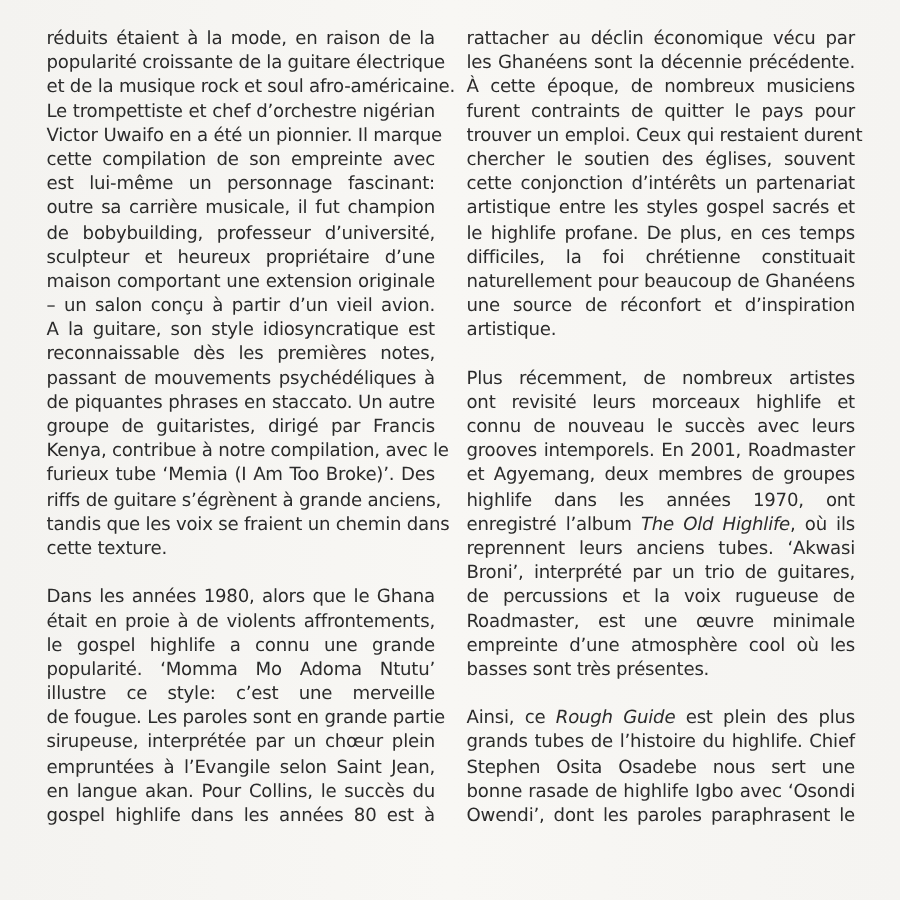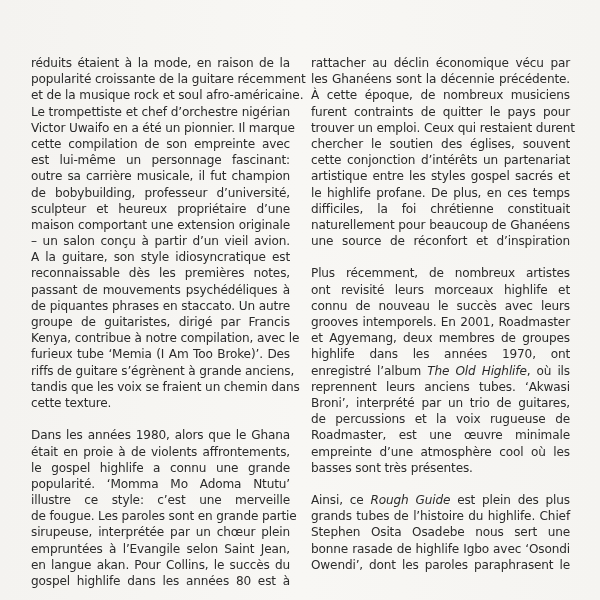--- a/index.html
+++ b/index.html
@@ -18,21 +18,20 @@
     }
     .column {
       position: absolute;
       top: 17px;
       width: 259px;
       font-family: "DejaVu Sans", sans-serif;
       font-size: 12.1px;
       line-height: 16.2px;
       color: #2b2b2b;
       letter-spacing: -0.15px;
-      margin-top: 38px;
     }
     .col-left { left: 31px; }
     .col-right { left: 311px; }
     .line {
       display: block;
       white-space: nowrap;
       text-align: justify;
       text-align-last: justify;
       height: 16.2px;
       overflow: visible;
@@ -46,21 +45,21 @@
     }
     .it { font-style: italic; }
   </style>
 </head>
 <body>
 
 <div class="page">
   <div class="column col-left">
       <div class="paragraph">
         <span class="line">réduits étaient à la mode, en raison de la</span>
-        <span class="line">popularité croissante de la guitare récemment</span>
+        <span class="line">popularité croissante de la guitare électrique</span>
         <span class="line">et de la musique rock et soul afro-américaine.</span>
         <span class="line">Le trompettiste et chef d’orchestre nigérian</span>
         <span class="line">Victor Uwaifo en a été un pionnier. Il marque</span>
         <span class="line">cette compilation de son empreinte avec</span>
         <span class="line">est lui-même un personnage fascinant:</span>
         <span class="line">outre sa carrière musicale, il fut champion</span>
         <span class="line">de bobybuilding, professeur d’université,</span>
         <span class="line">sculpteur et heureux propriétaire d’une</span>
         <span class="line">maison comportant une extension originale</span>
         <span class="line">– un salon conçu à partir d’un vieil avion.</span>
@@ -96,20 +95,21 @@
         <span class="line">À cette époque, de nombreux musiciens</span>
         <span class="line">furent contraints de quitter le pays pour</span>
         <span class="line">trouver un emploi. Ceux qui restaient durent</span>
         <span class="line">chercher le soutien des églises, souvent</span>
         <span class="line">cette conjonction d’intérêts un partenariat</span>
         <span class="line">artistique entre les styles gospel sacrés et</span>
         <span class="line">le highlife profane. De plus, en ces temps</span>
         <span class="line">difficiles, la foi chrétienne constituait</span>
         <span class="line">naturellement pour beaucoup de Ghanéens</span>
         <span class="line">une source de réconfort et d’inspiration</span>
+        <span class="line last">artistique.</span>
       </div>
       <span class="gap"></span>
       <div class="paragraph">
         <span class="line">Plus récemment, de nombreux artistes</span>
         <span class="line">ont revisité leurs morceaux highlife et</span>
         <span class="line">connu de nouveau le succès avec leurs</span>
         <span class="line">grooves intemporels. En 2001, Roadmaster</span>
         <span class="line">et Agyemang, deux membres de groupes</span>
         <span class="line">highlife dans les années 1970, ont</span>
         <span class="line">enregistré l’album <span class="it">The Old Highlife</span>, où ils</span>

